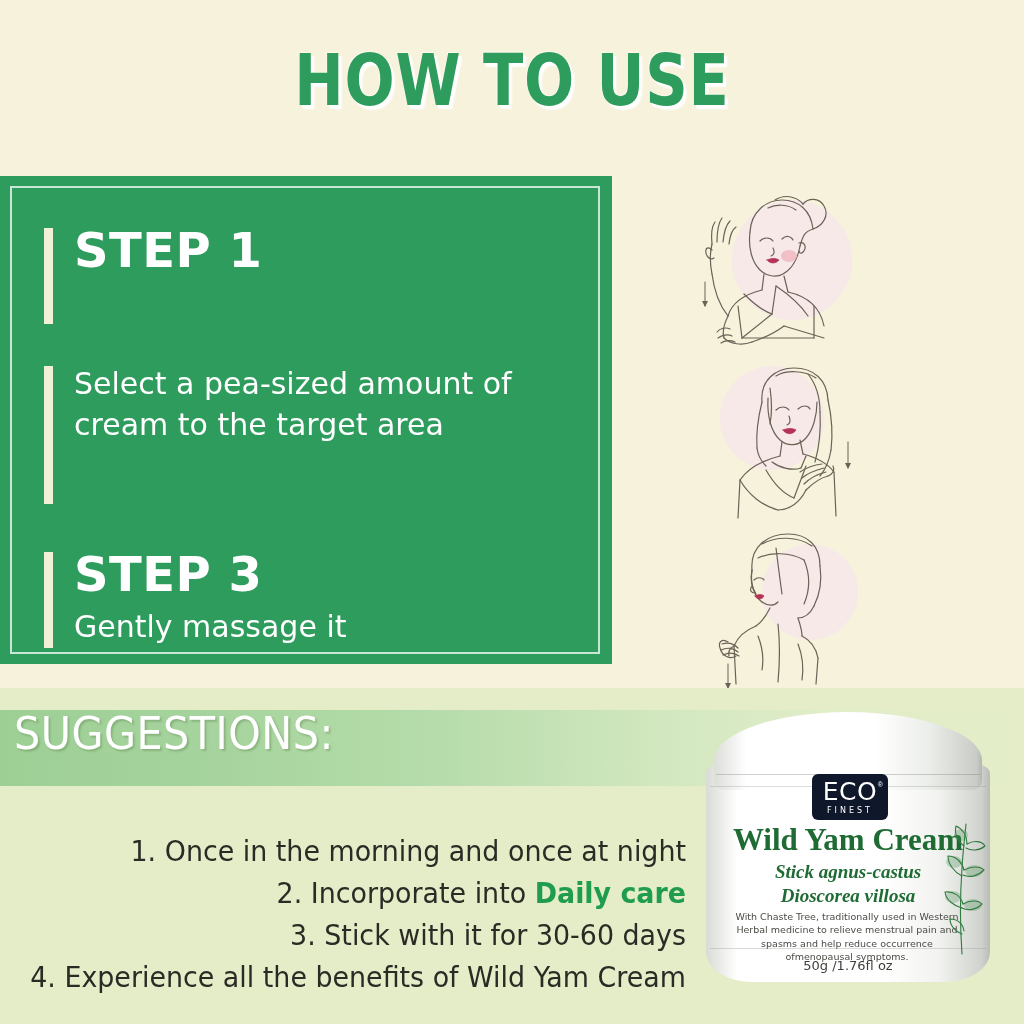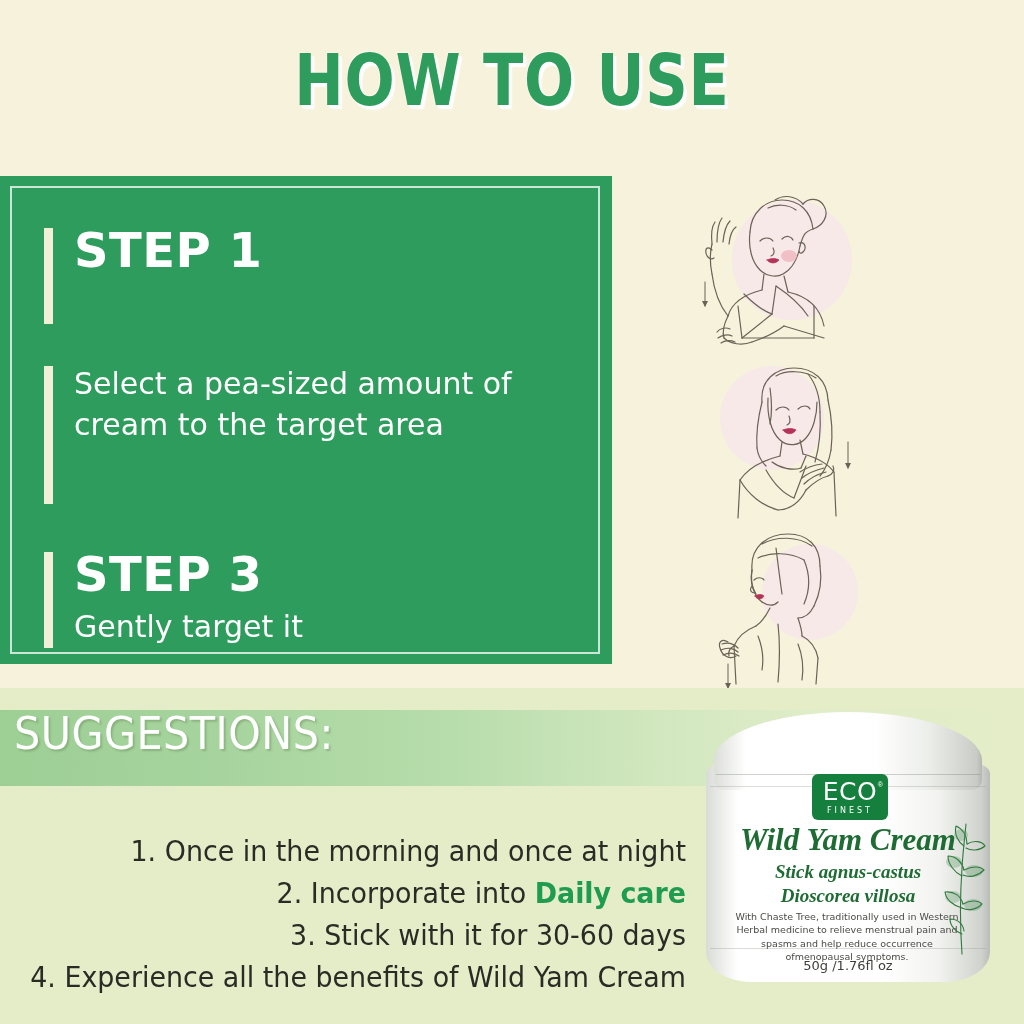--- a/index.html
+++ b/index.html
@@ -210,21 +210,21 @@
     position: absolute;
     left: 10px; top: 236px;
     width: 276px; height: 1px;
     background: rgba(150,155,148,0.35);
   }
 
   .eco-badge {
     position: absolute;
     left: 112px; top: 62px;
     width: 76px; height: 46px;
-    background: #15803d;
+    background: #0f172a;
     border-radius: 6px;
     display: flex;
     flex-direction: column;
     align-items: center;
     justify-content: center;
   }
   .eco-badge .eco-word {
     font-family: "DejaVu Sans", sans-serif;
     font-size: 25px;
     font-weight: normal;
@@ -250,21 +250,20 @@
   .jar-product-name {
     position: absolute;
     left: 0; top: 112px;
     width: 296px;
     text-align: center;
     font-family: "Liberation Serif", serif;
     font-size: 31px;
     font-weight: bold;
     color: #1e6b33;
     line-height: 1;
-    font-style: italic;
   }
   .jar-latin-1, .jar-latin-2 {
     position: absolute;
     left: 0;
     width: 296px;
     text-align: center;
     font-family: "Liberation Serif", serif;
     font-style: italic;
     font-weight: bold;
     font-size: 19px;
@@ -317,21 +316,21 @@
       </div>
 
       <div class="step" id="step-2">
         <div class="step-accent"></div>
         <div class="step-desc">Select a pea-sized amount of cream to the target area</div>
       </div>
 
       <div class="step" id="step-3">
         <div class="step-accent"></div>
         <div class="step-title">STEP 3</div>
-        <div class="step-desc">Gently target it</div>
+        <div class="step-desc">Gently massage it</div>
       </div>
     </div>
 
     <div class="illus" id="illus-1">
       <svg viewBox="0 0 230 170" width="230" height="170">
         <circle cx="120" cy="74" r="60" fill="#f6e6ec" opacity="0.75"></circle>
         <g fill="none" stroke="#6b6257" stroke-width="1.2" stroke-linecap="round" stroke-linejoin="round">
 
           <path d="M78 46 C79 26 94 14 110 14 C127 14 139 25 141 43"></path>
           <path d="M141 43 C150 40 158 30 152 20 C147 11 136 12 131 18"></path>

